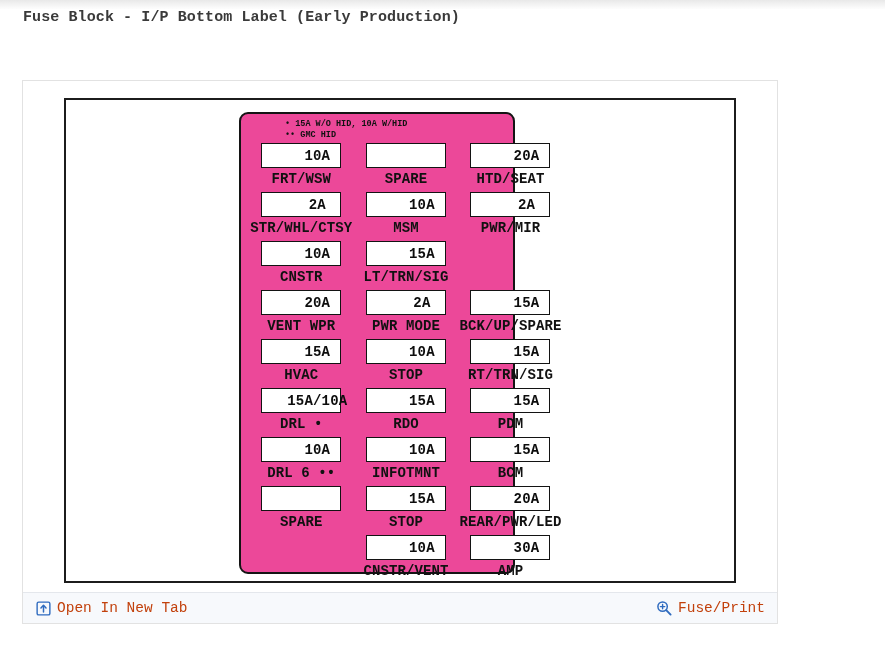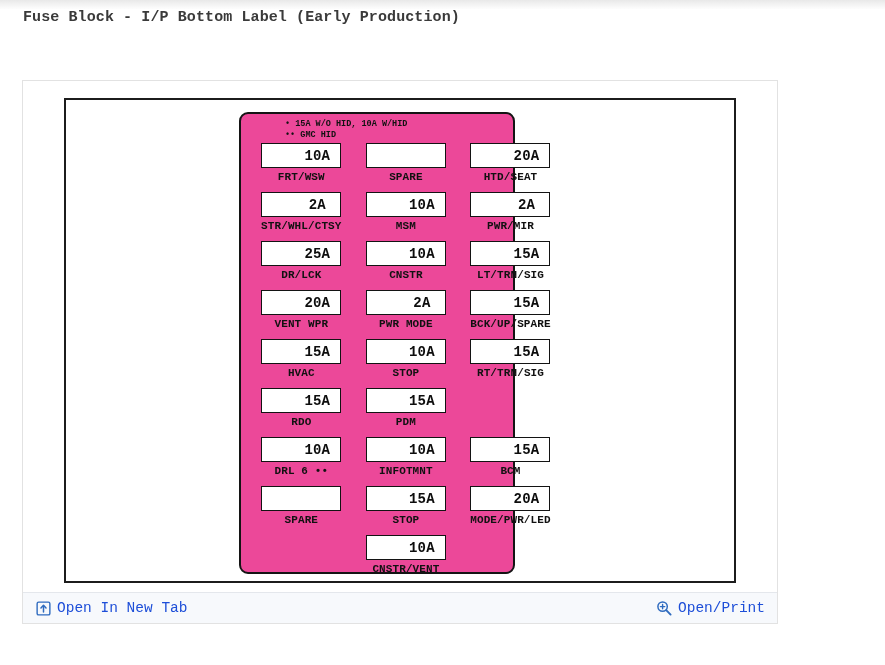--- a/index.html
+++ b/index.html
@@ -102,21 +102,21 @@
     justify-content: center;
     font-size: 14px;
     font-weight: 600;
     color: #0d0d0d;
     letter-spacing: 0.2px;
     padding-left: 32px;
   }
   .fuse-box.empty { color: transparent; }
   .fuse-label {
     margin-top: 3px;
-    font-size: 11px;
+    font-size: 14px;
     font-weight: 600;
     color: #111;
     white-space: nowrap;
     letter-spacing: 0.1px;
   }
 
   
   .viewer-footer {
     position: absolute;
     left: 0; bottom: 0;
@@ -125,21 +125,21 @@
     border-top: 1px solid #e4e7ec;
     display: flex;
     align-items: center;
     justify-content: space-between;
     padding: 0 12px 0 13px;
   }
   .footer-link {
     display: flex;
     align-items: center;
     gap: 6px;
-    color: #1d4ed8;
+    color: #c2410c;
     font-size: 14.5px;
     cursor: pointer;
     text-decoration: none;
     line-height: 1;
   }
   .footer-link .ic { display: flex; align-items: center; }
   .footer-link .lbl { position: relative; top: 0.5px; }
 </style>
 </head>
 <body>
@@ -187,24 +187,20 @@
                   <div class="fuse-box">10A</div>
                   <div class="fuse-label">MSM</div>
                 </div>
                 <div class="fuse-cell">
                   <div class="fuse-box">2A</div>
                   <div class="fuse-label">PWR/MIR</div>
                 </div>
               </div>
               <div class="fuse-row">
                 <div class="fuse-cell">
-                  <div class="fuse-box">25A</div>
-                  <div class="fuse-label">DR/LCK</div>
-                </div>
-                <div class="fuse-cell">
                   <div class="fuse-box">10A</div>
                   <div class="fuse-label">CNSTR</div>
                 </div>
                 <div class="fuse-cell">
                   <div class="fuse-box">15A</div>
                   <div class="fuse-label">LT/TRN/SIG</div>
                 </div>
               </div>
               <div class="fuse-row">
                 <div class="fuse-cell">
@@ -229,20 +225,24 @@
                   <div class="fuse-box">10A</div>
                   <div class="fuse-label">STOP</div>
                 </div>
                 <div class="fuse-cell">
                   <div class="fuse-box">15A</div>
                   <div class="fuse-label">RT/TRN/SIG</div>
                 </div>
               </div>
               <div class="fuse-row">
                 <div class="fuse-cell">
+                  <div class="fuse-box">15A/10A</div>
+                  <div class="fuse-label">DRL •</div>
+                </div>
+                <div class="fuse-cell">
                   <div class="fuse-box">15A</div>
                   <div class="fuse-label">RDO</div>
                 </div>
                 <div class="fuse-cell">
                   <div class="fuse-box">15A</div>
                   <div class="fuse-label">PDM</div>
                 </div>
               </div>
               <div class="fuse-row">
                 <div class="fuse-cell">
@@ -262,28 +262,32 @@
                 <div class="fuse-cell">
                   <div class="fuse-box empty"></div>
                   <div class="fuse-label">SPARE</div>
                 </div>
                 <div class="fuse-cell">
                   <div class="fuse-box">15A</div>
                   <div class="fuse-label">STOP</div>
                 </div>
                 <div class="fuse-cell">
                   <div class="fuse-box">20A</div>
-                  <div class="fuse-label">MODE/PWR/LED</div>
+                  <div class="fuse-label">REAR/PWR/LED</div>
                 </div>
               </div>
               <div class="fuse-row">
                 <div class="fuse-cell blank"></div>
                 <div class="fuse-cell">
                   <div class="fuse-box">10A</div>
                   <div class="fuse-label">CNSTR/VENT</div>
+                </div>
+                <div class="fuse-cell">
+                  <div class="fuse-box">30A</div>
+                  <div class="fuse-label">AMP</div>
                 </div>
               </div>
             </div>
 
         </div>
       </div>
     </div>
 
     <div class="viewer-footer">
       <a class="footer-link">
@@ -298,18 +302,18 @@
       </a>
 
       <a class="footer-link">
         <span class="ic">
           <svg width="16" height="16" viewBox="0 0 16 16" aria-hidden="true">
             <circle cx="6.6" cy="6.6" r="4.7" fill="none" stroke="#2f6bbf" stroke-width="1.5"></circle>
             <path d="M6.6 4.4 V8.8 M4.4 6.6 H8.8" stroke="#2f6bbf" stroke-width="1.4" stroke-linecap="round"></path>
             <path d="M10.2 10.2 L14.6 14.6" stroke="#2f6bbf" stroke-width="1.9" stroke-linecap="round"></path>
           </svg>
         </span>
-        <span class="lbl">Open/Print</span>
+        <span class="lbl">Fuse/Print</span>
       </a>
     </div>
 
   </div>
 </div>
 
 </body></html>

